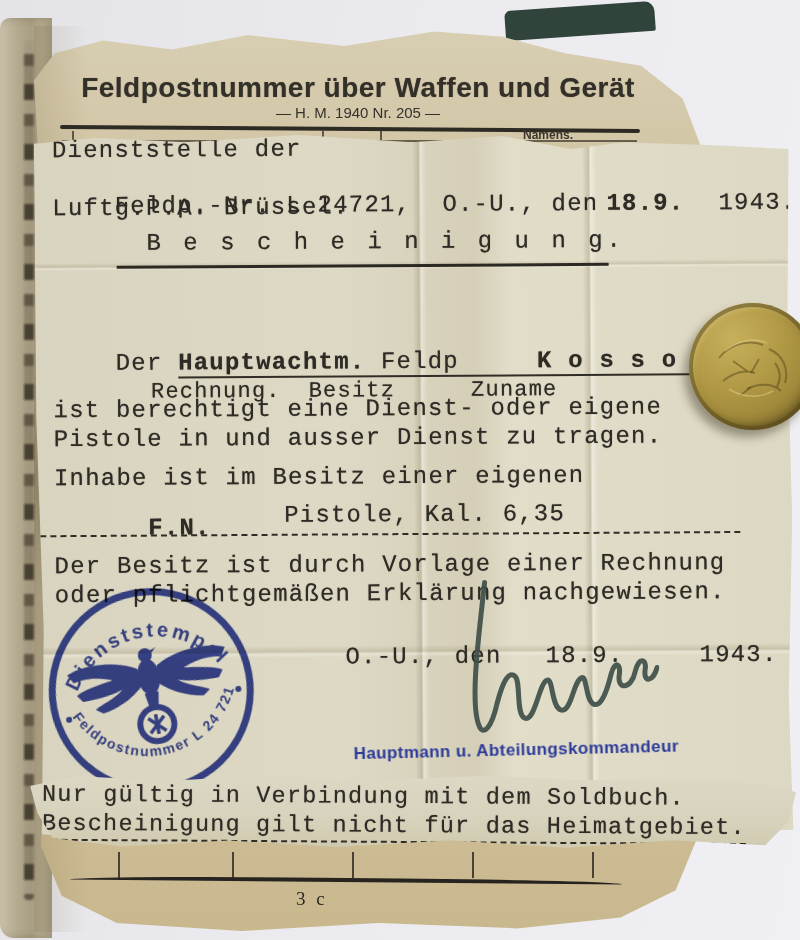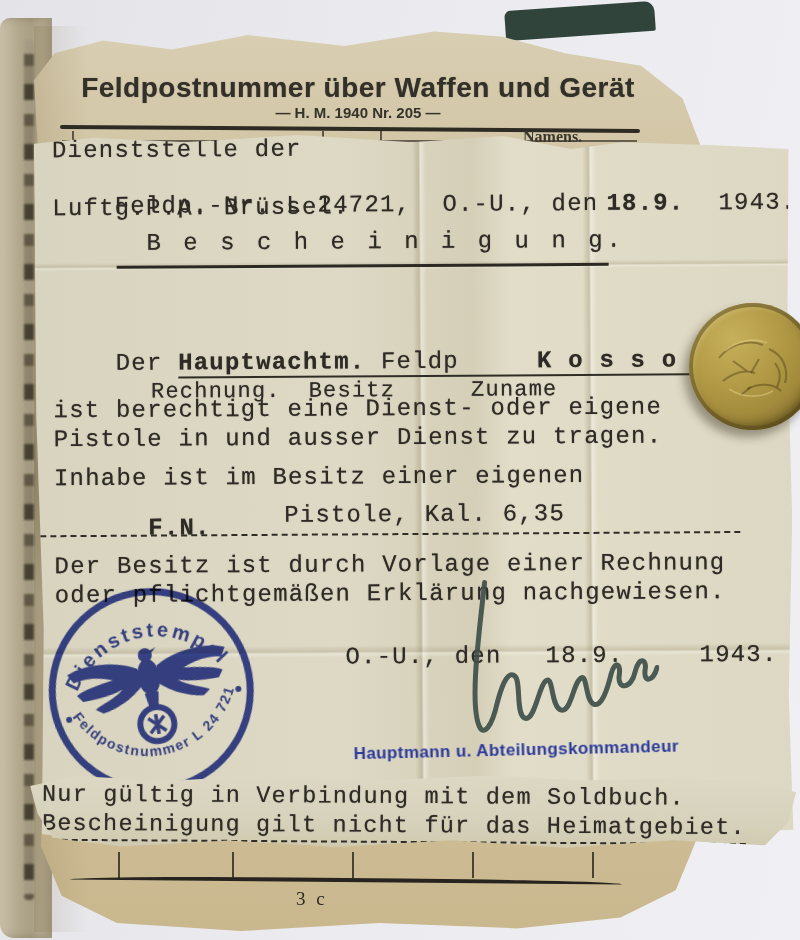--- a/index.html
+++ b/index.html
@@ -50,31 +50,31 @@
   }
 
   
   .hdr-title{
     left:78px;top:72px;width:560px;text-align:center;
     font-weight:bold;font-size:28px;letter-spacing:.5px;color:#33302a;
     text-shadow:0 0 1px rgba(45,40,30,.5);
   }
   .hdr-sub{
     left:78px;top:104px;width:560px;text-align:center;
-    font-weight:bold;font-size:15px;color:#35322b;
+    font-weight:normal;font-size:15px;color:#35322b;
   }
   .hdr-rule{
     left:60px;top:127px;width:580px;height:4px;background:#2e2b24;
     border-radius:2px;transform:rotate(.4deg);
   }
   .form-frag-line{left:62px;top:140px;width:575px;height:1.6px;background:rgba(45,40,30,.65);}
   .form-tick{width:2px;height:10px;background:rgba(45,40,30,.7);}
   .namens{
-    left:523px;top:128px;font-family:Liberation Serif, serif;
-    font-weight:bold;font-size:16px;color:#3a362d;
+    left:523px;top:128px;font-family:Liberation Sans, sans-serif;
+    font-weight:bold;font-size:12px;color:#3a362d;
   }
 
   
   .cert{
     left:36px;top:133px;width:756px;height:706px;
     transform:rotate(-.35deg);
     background:
       linear-gradient(90deg,#d9d4bf 0%,#ded9c5 40%,#d5cfb8 58%,#e2ddc9 63%,#ddd8c3 100%),
       #dbd6c1;
     clip-path:polygon(0% 1.2%,8% .4%,20% 1.1%,35% .2%,50% 1.3%,62% .5%,71% 2.4%,78% 1.5%,

